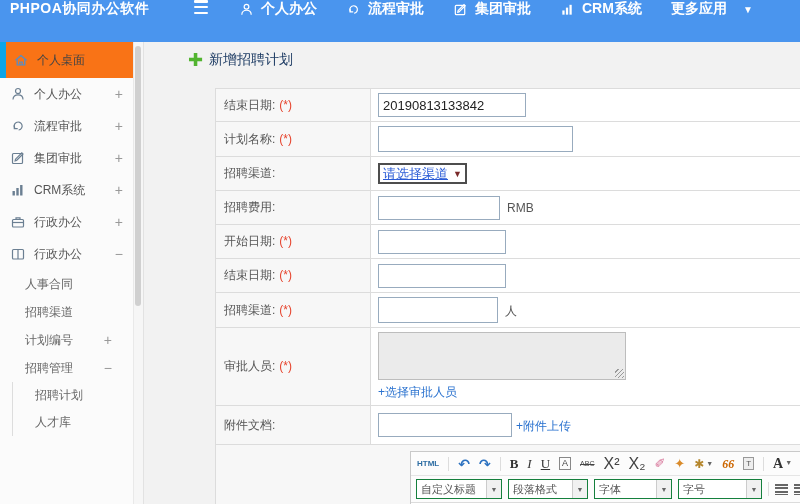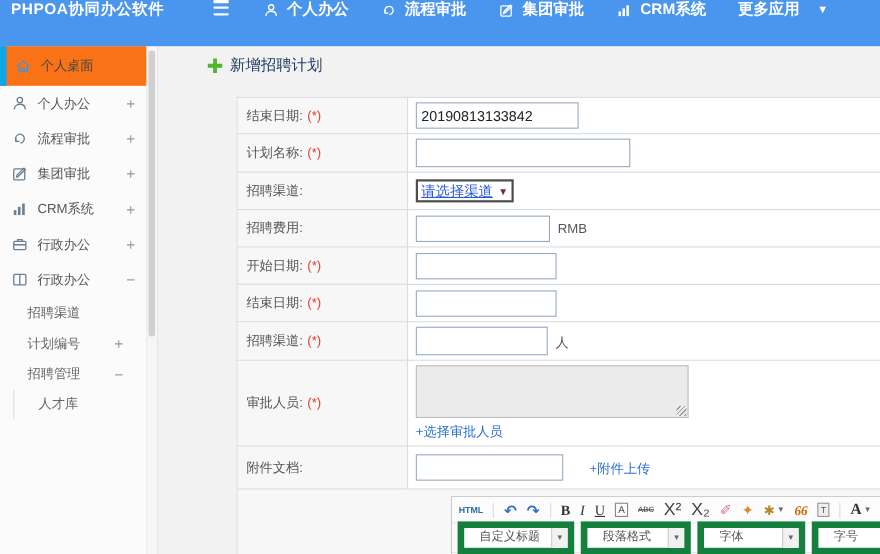--- a/index.html
+++ b/index.html
@@ -42,21 +42,21 @@
        font-family:"Liberation Sans","DejaVu Sans",sans-serif;box-sizing:content-box}
   .w138{width:138px}.w185{width:185px;height:22px}.w112{width:112px}.w118{width:118px}.w110{width:110px;height:22px}.w124{width:124px}
   .unit{color:#555;font-size:12px;margin-left:7px}
   .sel-channel{display:inline-flex;align-items:center;border:2px solid #4d4d4d;padding:0 3px;height:17px;background:#fff;cursor:pointer}
   .sel-channel .stxt{color:#2a5bd6;text-decoration:underline;font-size:13px}
   .sel-channel .sarr{color:#7a2a2a;font-size:9px;margin-left:5px}
   .ta{width:246px;height:46px;background:#ebebeb;border:1px solid #bdbdbd;position:relative}
   .ta::after{content:"";position:absolute;right:1px;bottom:1px;width:9px;height:9px;
      background:repeating-linear-gradient(135deg,transparent 0 2px,#9a9a9a 2px 3px)}
   .blue-link{color:#2a72cf;font-size:12px;cursor:pointer;text-decoration:none;display:inline-block;margin-top:4px}
-  .inline-link{margin:0 0 0 24px}
+  .inline-link{margin:0 0 0 4px}
   
   td.ed-cell{background:#f7f7f7;vertical-align:top;padding:6px 0 0 194px;height:90px}
   .editor{width:490px;border:1px solid #c9c9c9;background:#fff}
   .tb1{display:flex;align-items:center;height:23px;background:#fcfcfc;border-bottom:1px solid #e5e5e5;padding:0 6px;gap:9px}
   .tb2{display:flex;align-items:center;height:26px;background:#fcfcfc;border-bottom:1px solid #dcdcdc;padding:0 5px;gap:6px}
   .ed-body{height:40px;background:#fff}
   .sep{width:1px;height:14px;background:#ddd;flex:0 0 1px}
   .tbtn{font-size:12px;color:#333;cursor:pointer;display:inline-flex;align-items:center;line-height:1}
   .ic-html{font-size:8px;font-weight:bold;color:#2d6da3}
   .g-blue{color:#2d72c0;font-size:14px;font-weight:bold}
@@ -67,22 +67,22 @@
   .ic-abc{font-size:7px;text-decoration:line-through;letter-spacing:0;color:#444}
   .ic-supsub{font-size:16px;color:#444}
   .ic-eraser{color:#d66f95;font-size:13px}
   .ic-brush{color:#d98b2b;font-size:13px}
   .ic-colors{color:#b5872e;font-size:12px}
   .ic-quote{color:#c60;font-weight:bold;font-style:italic;font-family:"Liberation Serif",serif;font-size:12px}
   .ic-pasteT{border:1px solid #999;font-size:8px;padding:0 2px;line-height:11px;background:#eee;color:#555}
   .ic-fontA{font-family:"Liberation Serif",serif;font-weight:bold;font-size:14px;color:#333}
   .ic-ab{font-size:11px;color:#333;border-bottom:2px solid #d98c2b}
   .mini-caret{font-size:7px;color:#666;margin-left:2px}
-  .ed-sel{display:flex;align-items:flex-start;justify-content:space-between;border:6px solid #15803d;background:#fff;
-          height:18px;font-size:11px;color:#555;padding-left:14px;cursor:pointer}
+  .ed-sel{display:flex;align-items:center;justify-content:space-between;border:1px solid #15803d;background:#fff;
+          height:18px;font-size:11px;color:#555;padding-left:4px;cursor:pointer}
   .ed-sel .db{width:14px;height:18px;border-left:1px solid #ccc;background:#f1f1f1;color:#666;font-size:7px;
           display:flex;align-items:center;justify-content:center;margin-left:3px}
   .es1{width:80px}.es2{width:74px}.es3{width:72px}.es4{width:78px}
   .al{width:13px;height:11px;background:repeating-linear-gradient(to bottom,#666 0 2px,transparent 2px 3.4px);cursor:pointer}
 </style>
 </head>
 <body>
 
 <div class="navbar">
   <div class="brand">PHPOA协同办公软件</div>
@@ -207,32 +207,38 @@
     <span class="sicon">
       <svg width="16" height="16" viewBox="0 0 16 16" fill="none" stroke="#6b7f92" stroke-width="1.2">
         <rect x="2.5" y="3.5" width="11" height="9.5" rx="1"></rect>
           <path d="M8 3.5v9.5"></path>
       </svg></span>
     <span>行政办公</span>
     <span class="expander">−</span>
   </div>
 
   <div class="sub-item">
+    <span>人事合同</span>
+  </div>
+  <div class="sub-item">
     <span>招聘渠道</span>
   </div>
   <div class="sub-item">
     <span>计划编号</span>
     <span class="expander">+</span>
   </div>
   <div class="sub-item">
     <span>招聘管理</span>
     <span class="expander">−</span>
   </div>
 
   <div class="nested">
+    <div class="sub-item">
+      <span>招聘计划</span>
+    </div>
     <div class="sub-item">
       <span>人才库</span>
     </div>
   </div>
 </div>
 
 <div class="vscroll">
   <div class="thumb"></div>
 </div>
 

